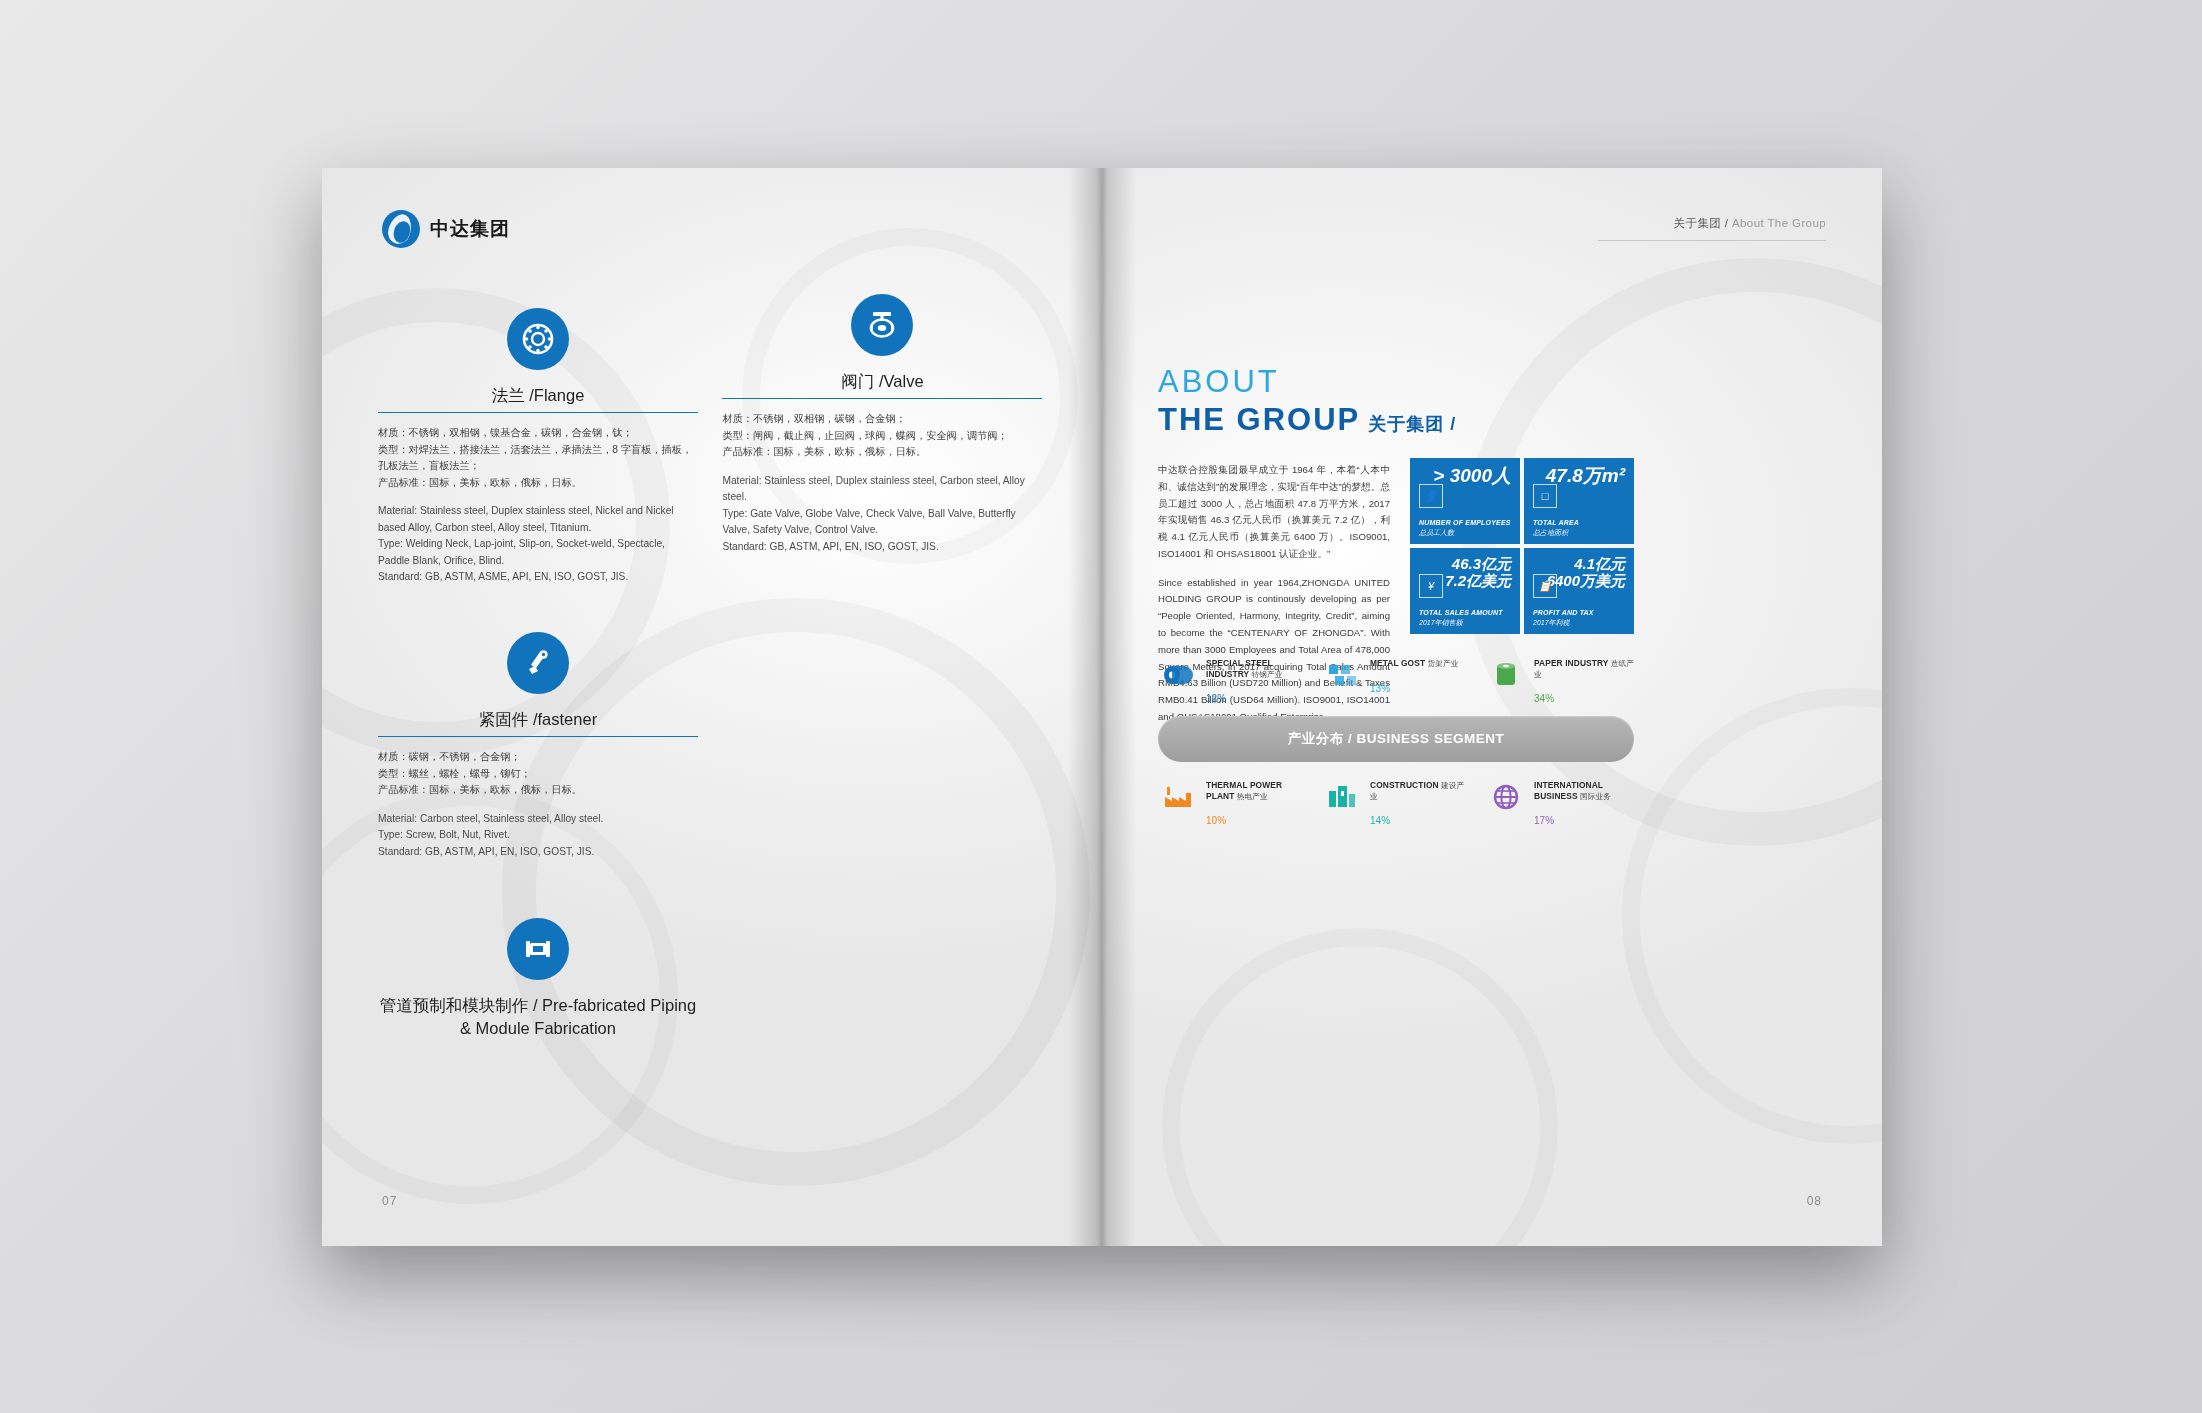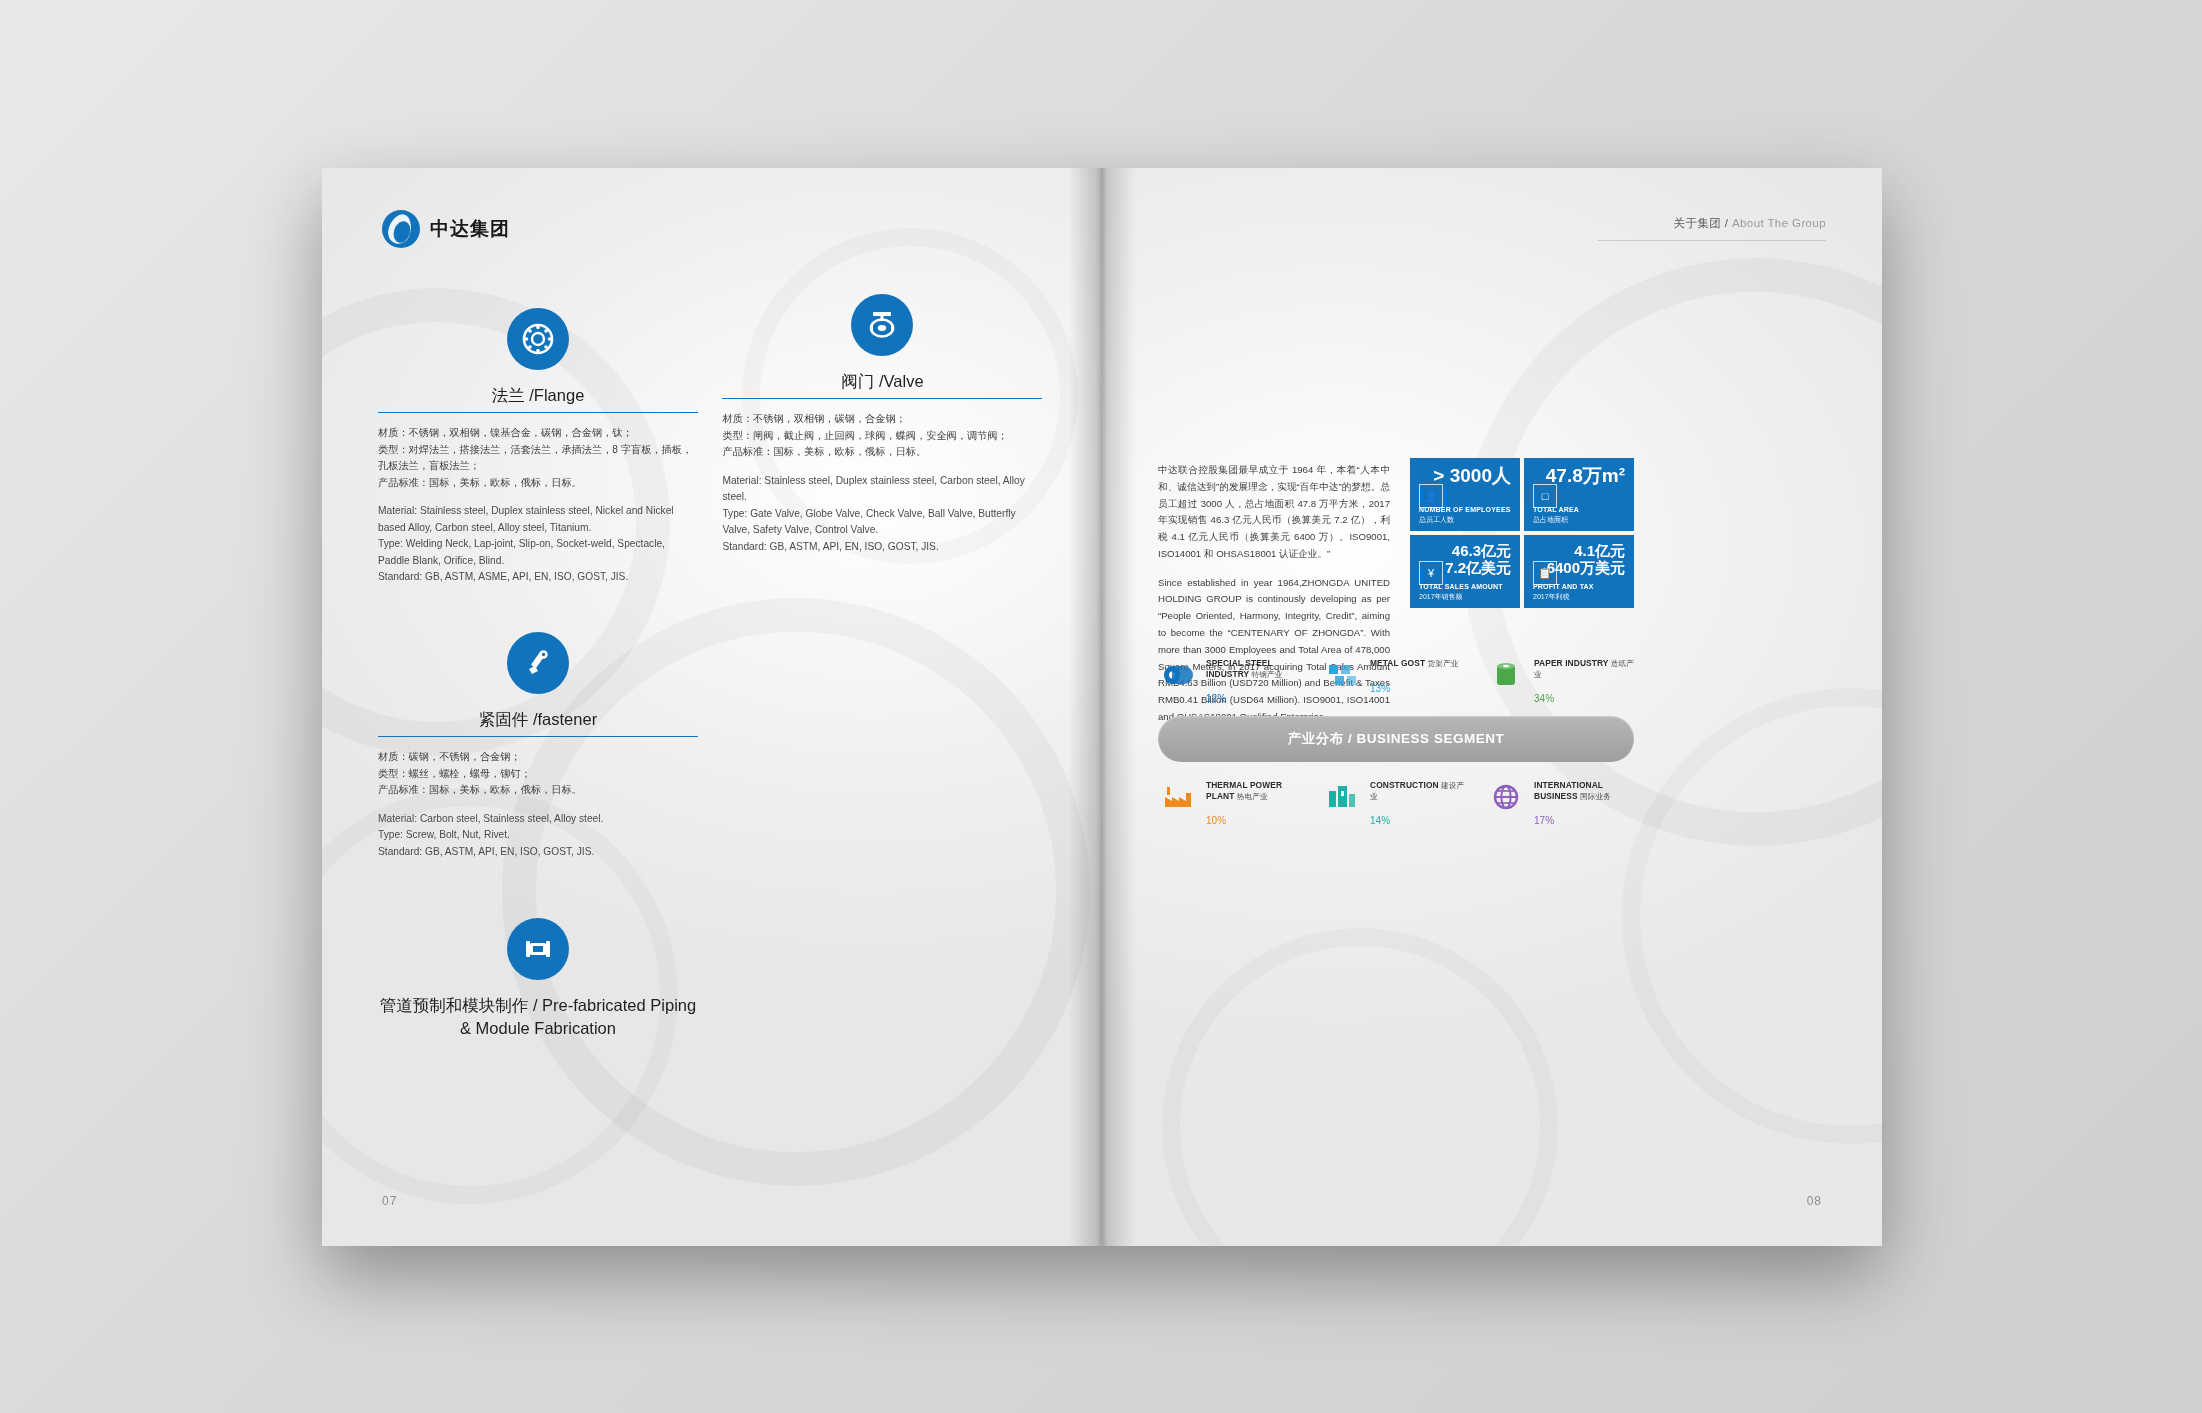--- a/index.html
+++ b/index.html
@@ -76,21 +76,21 @@
 
   .about-h{position:absolute;left:56px;top:196px;}
   .about-h .l1{font-size:31px;color:#2ea7e0;letter-spacing:3px;font-weight:normal;}
   .about-h .l2{font-size:31px;color:#0f5fa8;letter-spacing:2px;font-weight:bold;margin-top:2px;}
   .about-h .l2 .cn{font-size:18px;color:#0f5fa8;letter-spacing:1px;margin-left:8px;font-weight:bold;}
 
   .about-text{position:absolute;left:56px;top:294px;width:232px;font-size:9.6px;color:#3b3b3b;line-height:1.75;text-align:justify;}
   .about-text p{margin:0 0 12px 0;}
 
   .stats{position:absolute;left:308px;top:290px;width:224px;display:grid;grid-template-columns:110px 110px;grid-gap:4px;}
-  .stat{background:#1273bd;color:#fff;height:73px;padding:8px 9px;box-sizing:border-box;position:relative;}
+  .stat{background:#1273bd;color:#fff;height:86px;padding:8px 9px;box-sizing:border-box;position:relative;font-style:italic;}
   .stat .val{text-align:right;font-size:19px;font-weight:bold;line-height:1.05;}
   .stat .sub{position:absolute;left:9px;bottom:7px;right:9px;}
   .stat .lab-en{font-size:7px;font-weight:bold;letter-spacing:.2px;line-height:1.25;}
   .stat .lab-cn{font-size:7px;opacity:.92;line-height:1.3;}
   .stat .micro{position:absolute;left:9px;top:26px;width:22px;height:22px;border:1px solid rgba(255,255,255,.75);display:flex;align-items:center;justify-content:center;font-size:11px;}
   .stat .dual{text-align:right;font-size:15px;font-weight:bold;line-height:1.12;}
 
   .seg-row{position:absolute;left:56px;width:476px;display:flex;justify-content:space-between;}
   .seg-row.top{top:490px;}
   .seg-row.bot{top:612px;}
@@ -221,20 +221,26 @@
     <div class="wm" style="left:360px;top:90px;width:520px;height:520px;"></div>
     <div class="wm2" style="left:520px;top:520px;width:420px;height:420px;"></div>
     <div class="wm2" style="left:60px;top:760px;width:360px;height:360px;"></div>
 
     <div class="crumb">
       <span>关于集团 /</span>
       <span class="grey">About The Group</span>
     </div>
     <div class="crumb-rule"></div>
 
+    <div class="about-h">
+      <div class="l1">ABOUT</div>
+      <div class="l2">
+        <span>THE GROUP</span><span class="cn">关于集团 /</span>
+      </div>
+    </div>
 
     <div class="about-text">
       <p>中达联合控股集团最早成立于 1964 年，本着“人本中和、诚信达到”的发展理念，实现“百年中达”的梦想。总员工超过 3000 人，总占地面积 47.8 万平方米，2017 年实现销售 46.3 亿元人民币（换算美元 7.2 亿），利税 4.1 亿元人民币（换算美元 6400 万）。ISO9001, ISO14001 和 OHSAS18001 认证企业。”</p>
       <p>Since established in year 1964,ZHONGDA UNITED HOLDING GROUP is continously developing as per “People Oriented, Harmony, Integrity, Credit”, aiming to become the “CENTENARY OF ZHONGDA”. With more than 3000 Employees and Total Area of 478,000 Square Meters, in 2017 acquiring Total Sales Amount RMB4.63 Billion (USD720 Million) and Benefit &amp; Taxes RMB0.41 Billion (USD64 Million). ISO9001, ISO14001 and OHSAS18001 Qualified Enterprise.</p>
     </div>
 
     <div class="stats">
       <div class="stat">
         <div class="val">&gt; 3000人</div>
         <div class="micro">👤</div>

